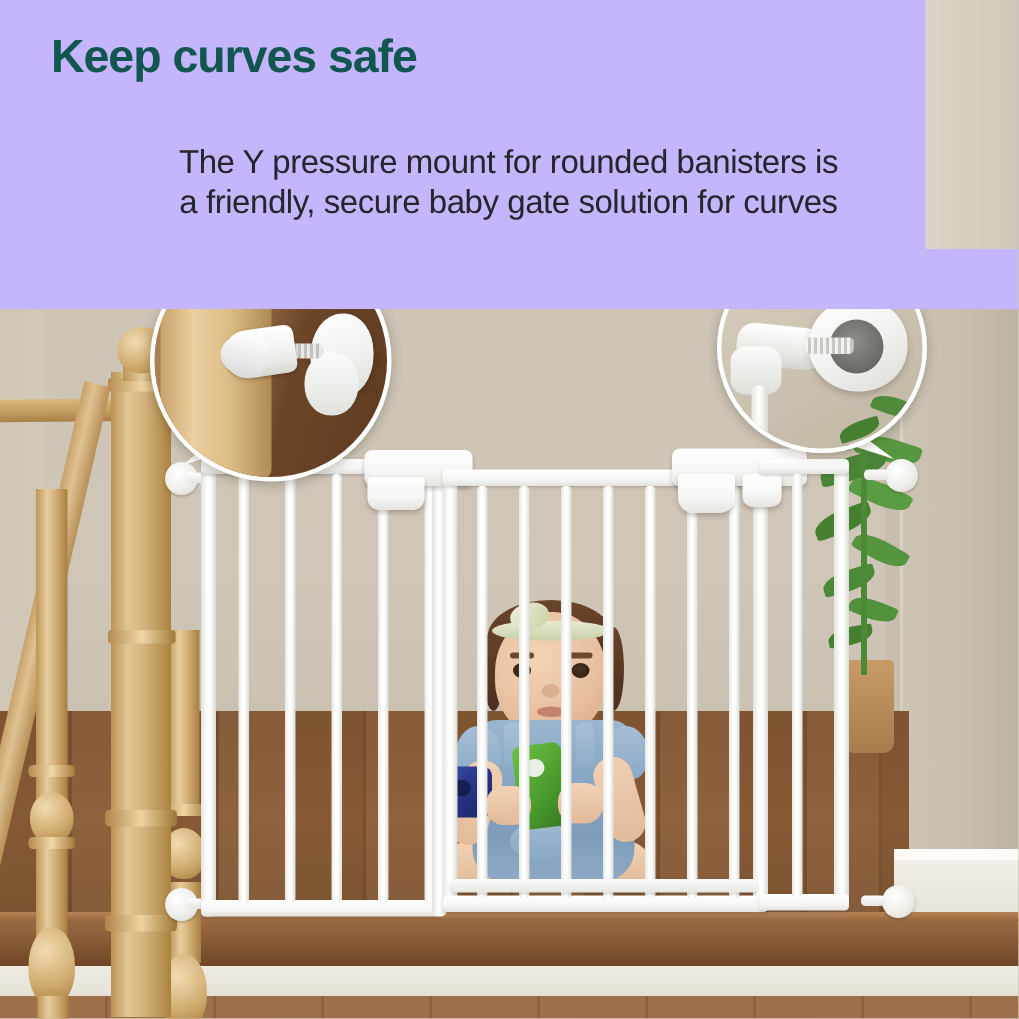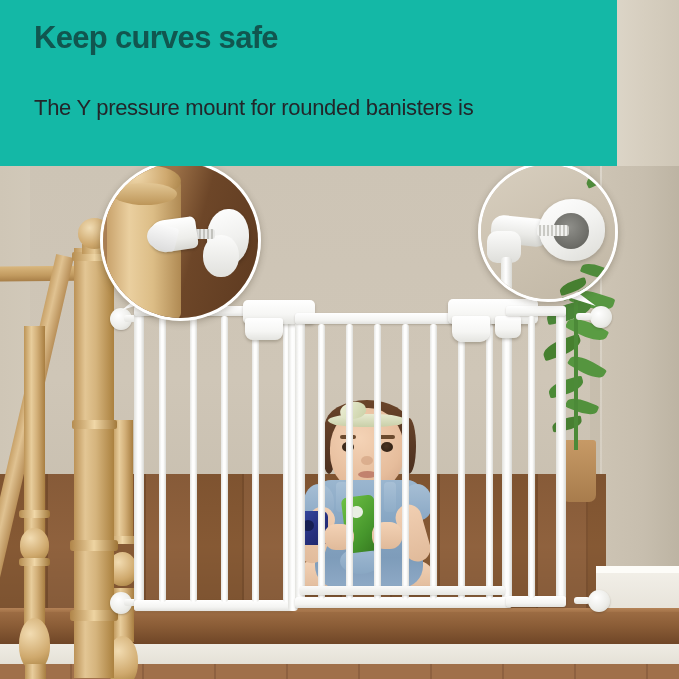--- a/index.html
+++ b/index.html
@@ -5,37 +5,37 @@
   html,body{margin:0;padding:0;}
   body{
     width:679px;height:679px;overflow:hidden;
     font-family:"Liberation Sans",sans-serif;
     background:#d9d2c4;
   }
   #stage{position:relative;width:679px;height:679px;overflow:hidden;}
 
   
   .header{
-    position:absolute;left:0;top:0;width:679px;height:166px;
-    background:#14b8a6;z-index:40;
+    position:absolute;left:0;top:0;width:679px;height:206px;
+    background:#c4b5fd;z-index:40;
   }
   .header:after{
     content:"";position:absolute;right:0;top:0;width:62px;height:166px;
     background:linear-gradient(90deg,#dcd5c7 0%,#d7cfc0 40%,#cfc7b7 100%);
   }
   .hl{
     position:absolute;left:34px;top:22px;width:600px;
     font-size:31px;line-height:32px;font-weight:bold;
     letter-spacing:-.7px;color:#11564f;white-space:nowrap;
   }
   .hl2{top:56px;}
   .sub{
     position:absolute;left:34px;top:94px;width:610px;
     font-size:22px;line-height:27px;color:#23262a;
-    letter-spacing:-.3px;white-space:nowrap;
+    letter-spacing:-.3px;white-space:nowrap;text-align:center;
   }
   .sub2{top:121px;}
 
   
   .scene{position:absolute;left:0;top:0;width:679px;height:679px;z-index:1;}
   .wall{
     position:absolute;left:0;top:0;width:679px;height:679px;
     background:
       linear-gradient(90deg,#cfc6b6 0%,#d6cec0 14%,#cfc6b7 40%,#cbc2b2 70%,#c4bbaa 100%);
   }
@@ -484,20 +484,21 @@
     <div class="grail" style="left:506px;top:306px;width:60px;height:10px;"></div>
     <div class="grail" style="left:506px;top:596px;width:60px;height:11px;"></div>
     <div class="gbar" style="left:528px;top:316px;height:282px;"></div>
 
     <div class="grail" style="left:300px;top:586px;width:205px;height:9px;background:linear-gradient(180deg,#fbfbfa,#e6e6e2);"></div>
   </div>
 
   <div class="header">
     <div class="hl">Keep curves safe</div>
     <div class="sub">The Y pressure mount for rounded banisters is</div>
+    <div class="sub sub2">a friendly, secure baby gate solution for curves</div>
   </div>
 
   <svg class="tail" style="left:108px;top:252px;width:70px;height:62px;" viewBox="0 0 70 62">
     <polygon points="66,0 52,46 14,58 60,20" fill="#ffffff"></polygon>
   </svg>
   <div class="inset" style="left:100px;top:160px;width:155px;height:155px;">
     <div class="ins-inner">
       <div class="li-wall"></div>
       <div class="li-post"></div>
       <div class="li-cap"></div>

